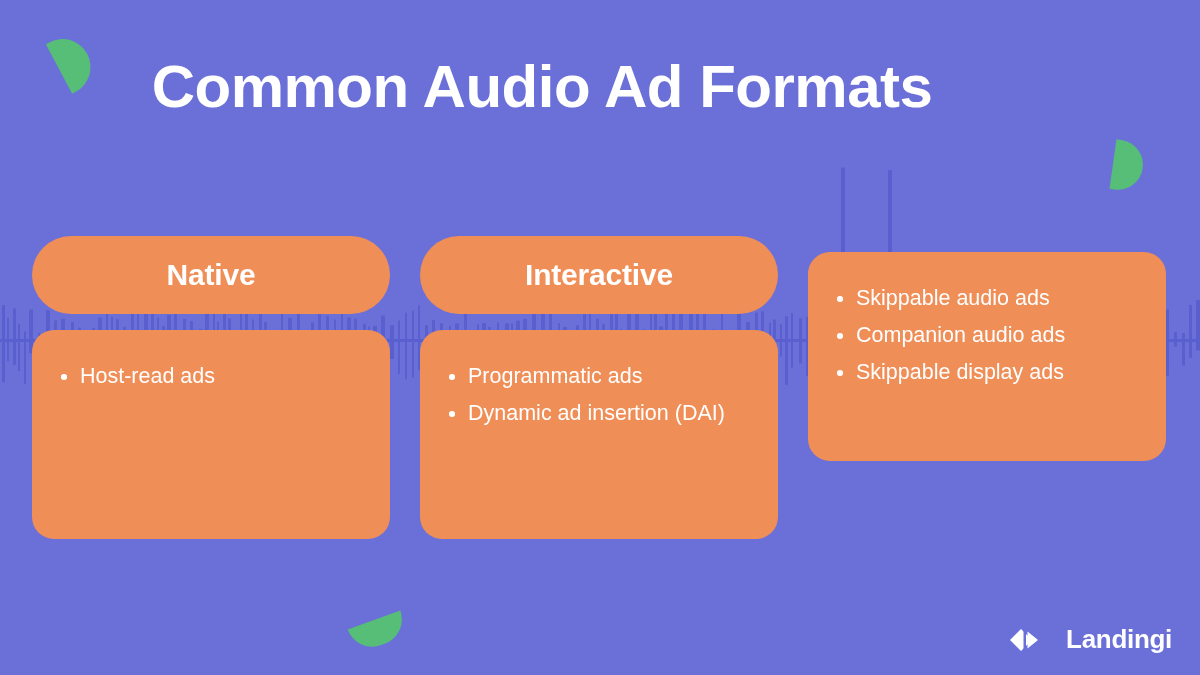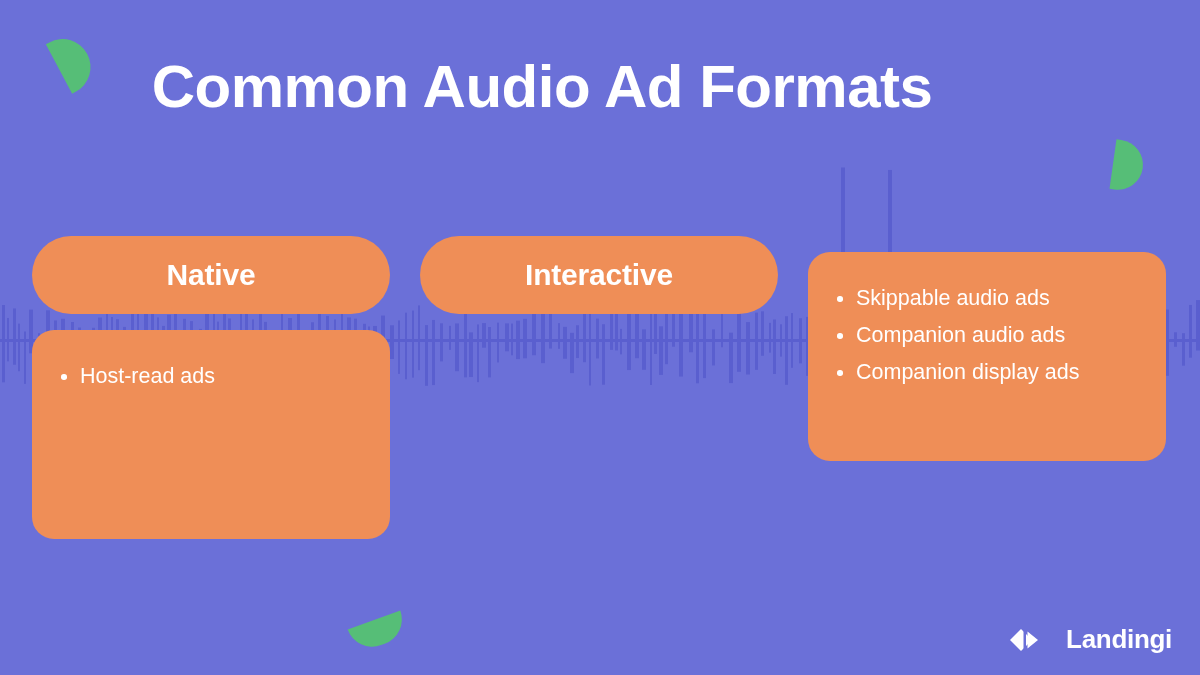--- a/index.html
+++ b/index.html
@@ -346,28 +346,34 @@
       <div class="col-head">Native</div>
       <div class="col-body">
         <ul class="bullet-list">
           <li>Host-read ads</li>
         </ul>
       </div>
     </div>
 
     <div class="column">
       <div class="col-head">Interactive</div>
+      <div class="col-body">
+        <ul class="bullet-list">
+          <li>Programmatic ads</li>
+          <li>Dynamic ad insertion (DAI)</li>
+        </ul>
+      </div>
     </div>
 
     <div class="column">
       <div class="col-body">
         <ul class="bullet-list">
           <li>Skippable audio ads</li>
           <li>Companion audio ads</li>
-          <li>Companion display ads</li>
+          <li>Skippable display ads</li>
         </ul>
       </div>
     </div>
 
   </div>
 
   <div class="logo">
     <svg width="30" height="28" viewBox="0 0 30 28">
       <polygon points="1,14 12,3 23,14 12,25" fill="#ffffff"></polygon>
       <polygon points="18.5,5.5 29,14 18.5,22.5" fill="#ffffff"></polygon>

